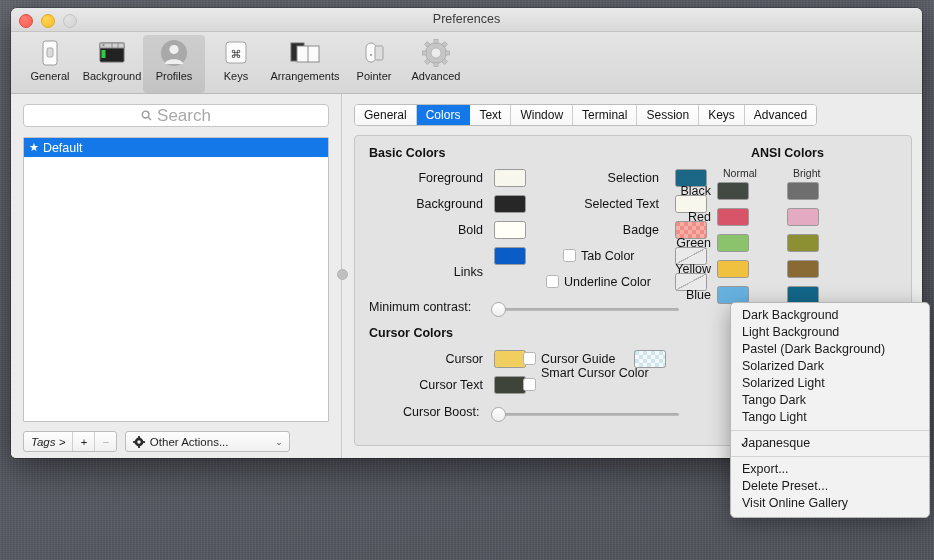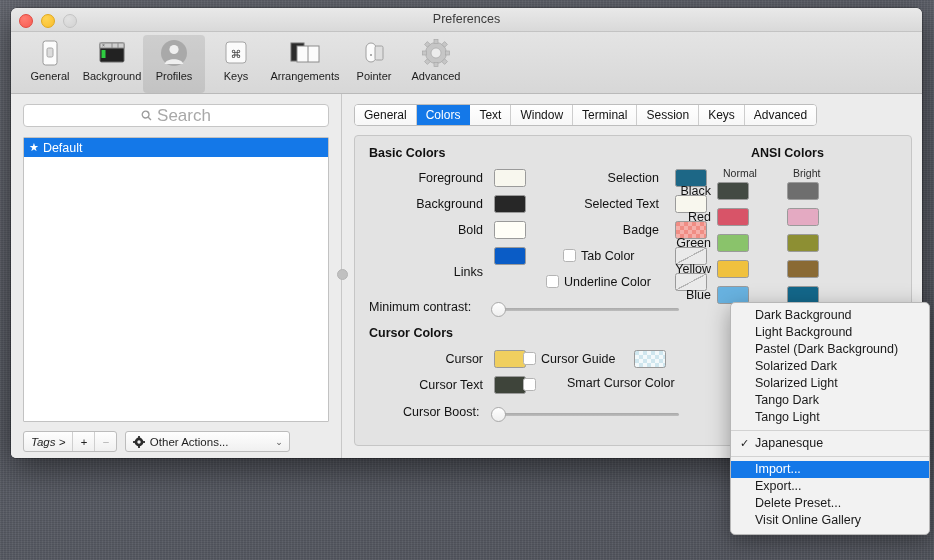--- a/index.html
+++ b/index.html
@@ -249,21 +249,21 @@
     border: 1px solid #b7b7b7;
     border-radius: 5px;
     box-shadow: 0 6px 22px rgba(0,0,0,0.34);
     padding: 4px 0 5px 0;
     z-index: 50;
     box-sizing: border-box;
   }
   .menu-item {
     height: 17px; line-height: 17px;
     font-size: 12.5px; color: #1a1a1a;
-    padding-left: 24px;
+    padding-left: 11px;
     position: relative;
     white-space: nowrap;
   }
   .menu-item.highlight { background: #1478e8; color: #fff; }
   .menu-check { position: absolute; left: 9px; top: 0; font-size: 11px; }
   .menu-sep { height: 1px; background: #d2d2d2; margin: 4px 0; }
 </style>
 </head>
 <body>
 
@@ -475,21 +475,21 @@
         <div class="swatch" style="left:139px; top:214px; background:#f0cf5f;"></div>
 
         <div class="field-label" style="left:26px; top:242px; width:102px; text-align:right;">Cursor Text</div>
         <div class="swatch" style="left:139px; top:240px; background:#3e443a;"></div>
 
         <div class="checkbox" style="left:168px; top:216px;"></div>
         <div class="field-label" style="left:186px; top:216px;">Cursor Guide</div>
         <div class="swatch checker-blue" style="left:279px; top:214px;"></div>
 
         <div class="checkbox" style="left:168px; top:242px;"></div>
-        <div class="field-label" style="left:186px; top:240px;margin-left:26px;">Smart Cursor Color</div>
+        <div class="field-label" style="left:186px; top:230px;">Smart Cursor Color</div>
 
         <div class="field-label" style="left:48px; top:269px;">Cursor Boost:</div>
         <div class="slider-track" style="left:142px; top:277px; width:182px;"></div>
         <div class="slider-knob" style="left:136px; top:271px;"></div>
 
         <div class="sec-title" style="left:396px; top:10px;">ANSI Colors</div>
 
         <div class="ansi-col-label" style="left:368px; top:31px;">Normal</div>
         <div class="ansi-col-label" style="left:438px; top:31px;">Bright</div>
 
@@ -525,17 +525,16 @@
   <div class="menu-item">Solarized Dark</div>
   <div class="menu-item">Solarized Light</div>
   <div class="menu-item">Tango Dark</div>
   <div class="menu-item">Tango Light</div>
   <div class="menu-sep"></div>
   <div class="menu-item">
     <span class="menu-check">✓</span>
     <span>Japanesque</span>
   </div>
   <div class="menu-sep"></div>
-  <div class="menu-item highlight">Import...</div>
   <div class="menu-item">Export...</div>
   <div class="menu-item">Delete Preset...</div>
   <div class="menu-item">Visit Online Gallery</div>
 </div>
 
 </body></html>

